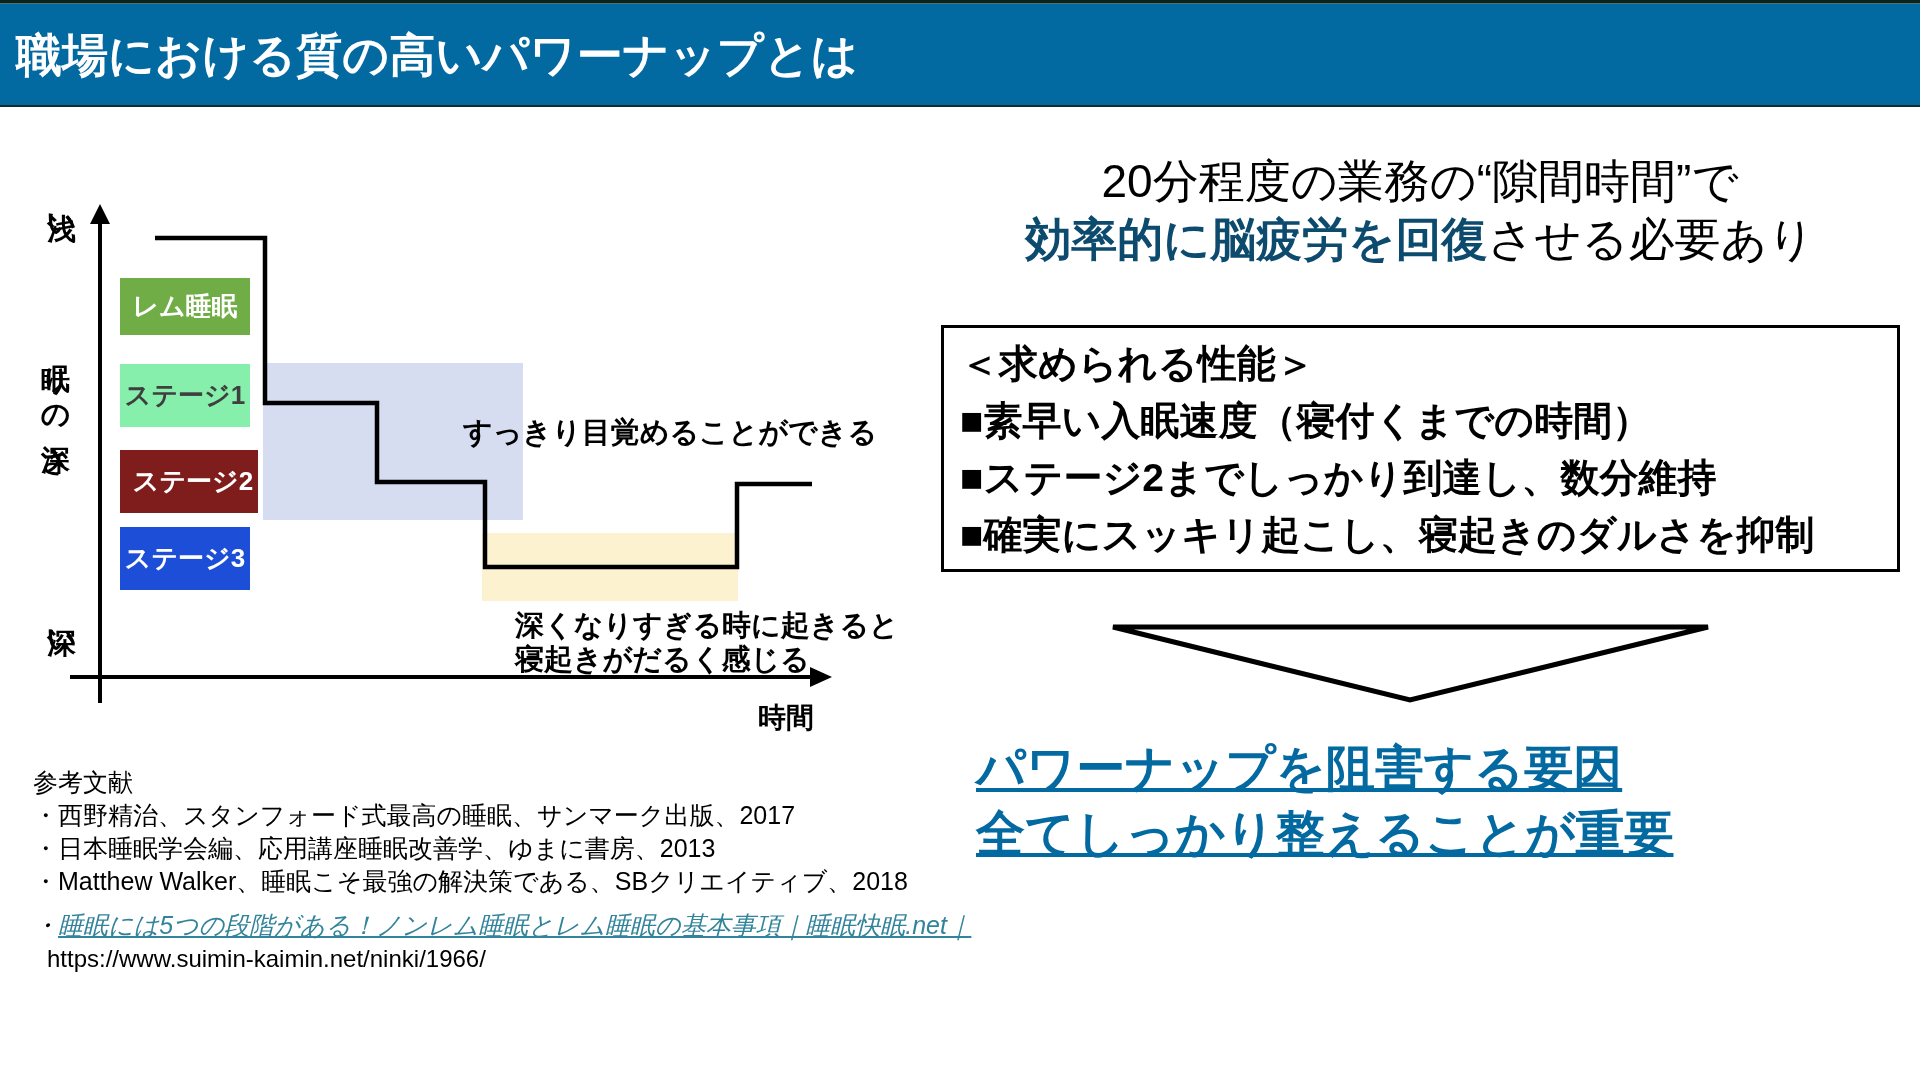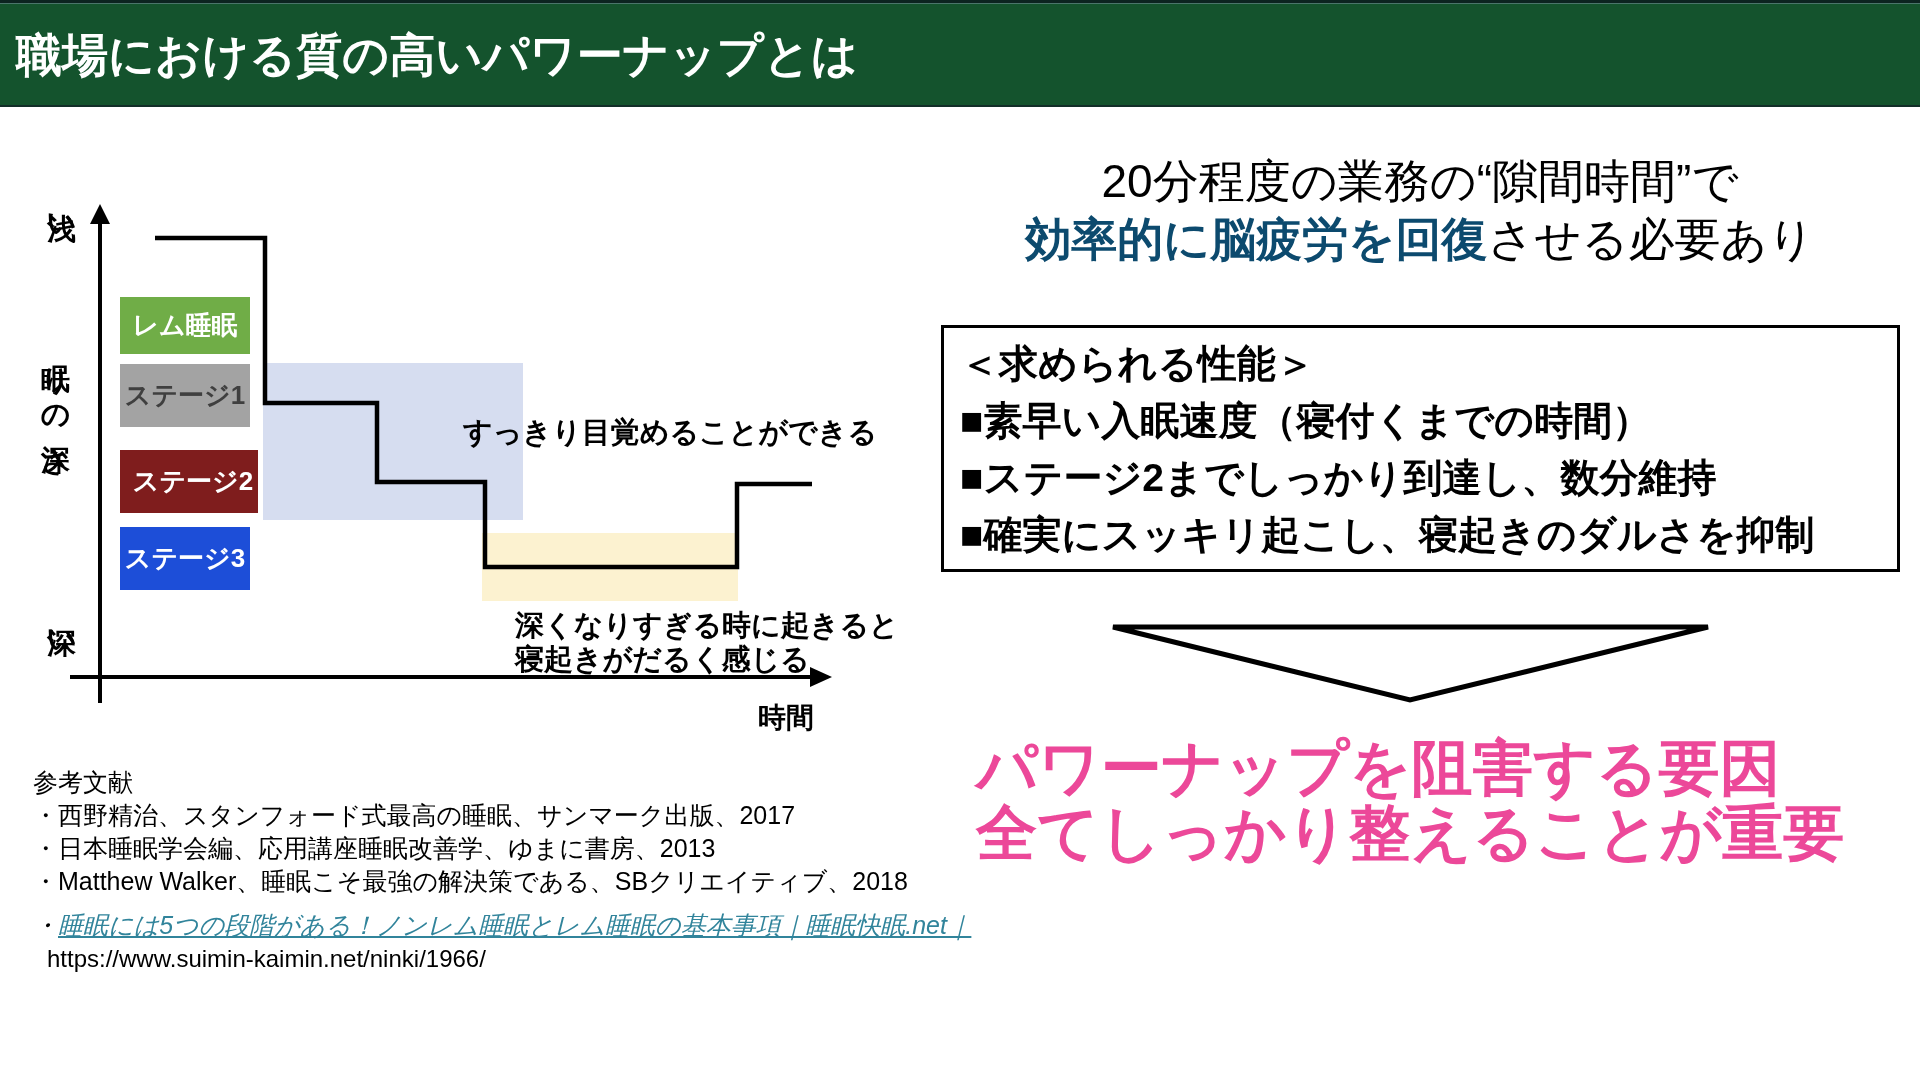--- a/index.html
+++ b/index.html
@@ -5,40 +5,40 @@
   html,body { margin:0; padding:0; background:#ffffff; }
   .slide {
     position:relative; width:1920px; height:1080px; background:#ffffff;
     overflow:hidden; font-family:"Liberation Sans","DejaVu Sans",sans-serif; color:#000;
   }
 
   
   .header-topline { position:absolute; top:0; left:0; width:1920px; height:3px; background:#0c2420; }
   .header {
     position:absolute; top:3px; left:0; width:1920px; height:104px;
-    background:#14532d; border-top:1px solid #4a756a; border-bottom:2px solid #122e28;
+    background:#0369a1; border-top:1px solid #4a756a; border-bottom:2px solid #122e28;
     box-sizing:border-box;
   }
   .header-title {
     position:absolute; left:16px; top:0; height:102px; line-height:102px;
     color:#ffffff; font-size:46px; font-weight:bold; white-space:nowrap;
   }
 
   
   .region { position:absolute; z-index:1; }
   .region-blue   { left:263px; top:363px; width:260px; height:157px; background:#d6ddf0; }
   .region-yellow { left:482px; top:533px; width:256px; height:68px;  background:#fcf2d0; }
   .chart-svg { position:absolute; left:0; top:0; width:1920px; height:1080px; z-index:2; pointer-events:none; }
 
   .legend-item {
     position:absolute; left:120px; width:130px; text-align:center;
     font-weight:bold; font-size:26px; z-index:3; white-space:nowrap;
   }
-  .legend-rem { top:297px; height:57px; line-height:57px; background:#70ad47; color:#ffffff; }
-  .legend-s1  { top:364px; height:63px; line-height:63px; background:#a3a3a3; color:#3f3f3f; }
+  .legend-rem { top:278px; height:57px; line-height:57px; background:#70ad47; color:#ffffff; }
+  .legend-s1  { top:364px; height:63px; line-height:63px; background:#86efac; color:#3f3f3f; }
   .legend-s2  { top:450px; height:63px; line-height:63px; background:#7f1d1d; color:#ffffff;padding-left:8px; }
   .legend-s3  { top:527px; height:63px; line-height:63px; background:#1d4ed8; color:#ffffff; }
 
   .v-label {
     position:absolute; writing-mode:vertical-rl; text-orientation:upright;
     font-weight:bold; font-size:29px; letter-spacing:5px; z-index:3; color:#000;
   }
   .vl-shallow { left:42px; top:190px; }
   .vl-depth   { left:36px; top:342px; }
   .vl-deep    { left:42px; top:606px; }
@@ -64,21 +64,21 @@
 
   .perf-box {
     position:absolute; left:941px; top:325px; width:959px; height:247px; z-index:3;
     border:3px solid #000; box-sizing:border-box;
     display:flex; flex-direction:column; justify-content:center;
     padding-left:16px; font-size:39px; font-weight:bold; line-height:57px; white-space:nowrap;
   }
 
   .conclusion {
     position:absolute; left:976px; top:736px; z-index:3;
-    font-size:61px; font-weight:bold; line-height:65px; color:#ec4899; white-space:nowrap;
+    font-size:49px; font-weight:bold; line-height:65px; color:#0369a1; white-space:nowrap;text-decoration:underline;
   }
 </style>
 </head>
 <body>
 
 <div class="slide">
 
   <div class="header-topline"></div>
   <div class="header">
     <div class="header-title">職場における質の高いパワーナップとは</div>

